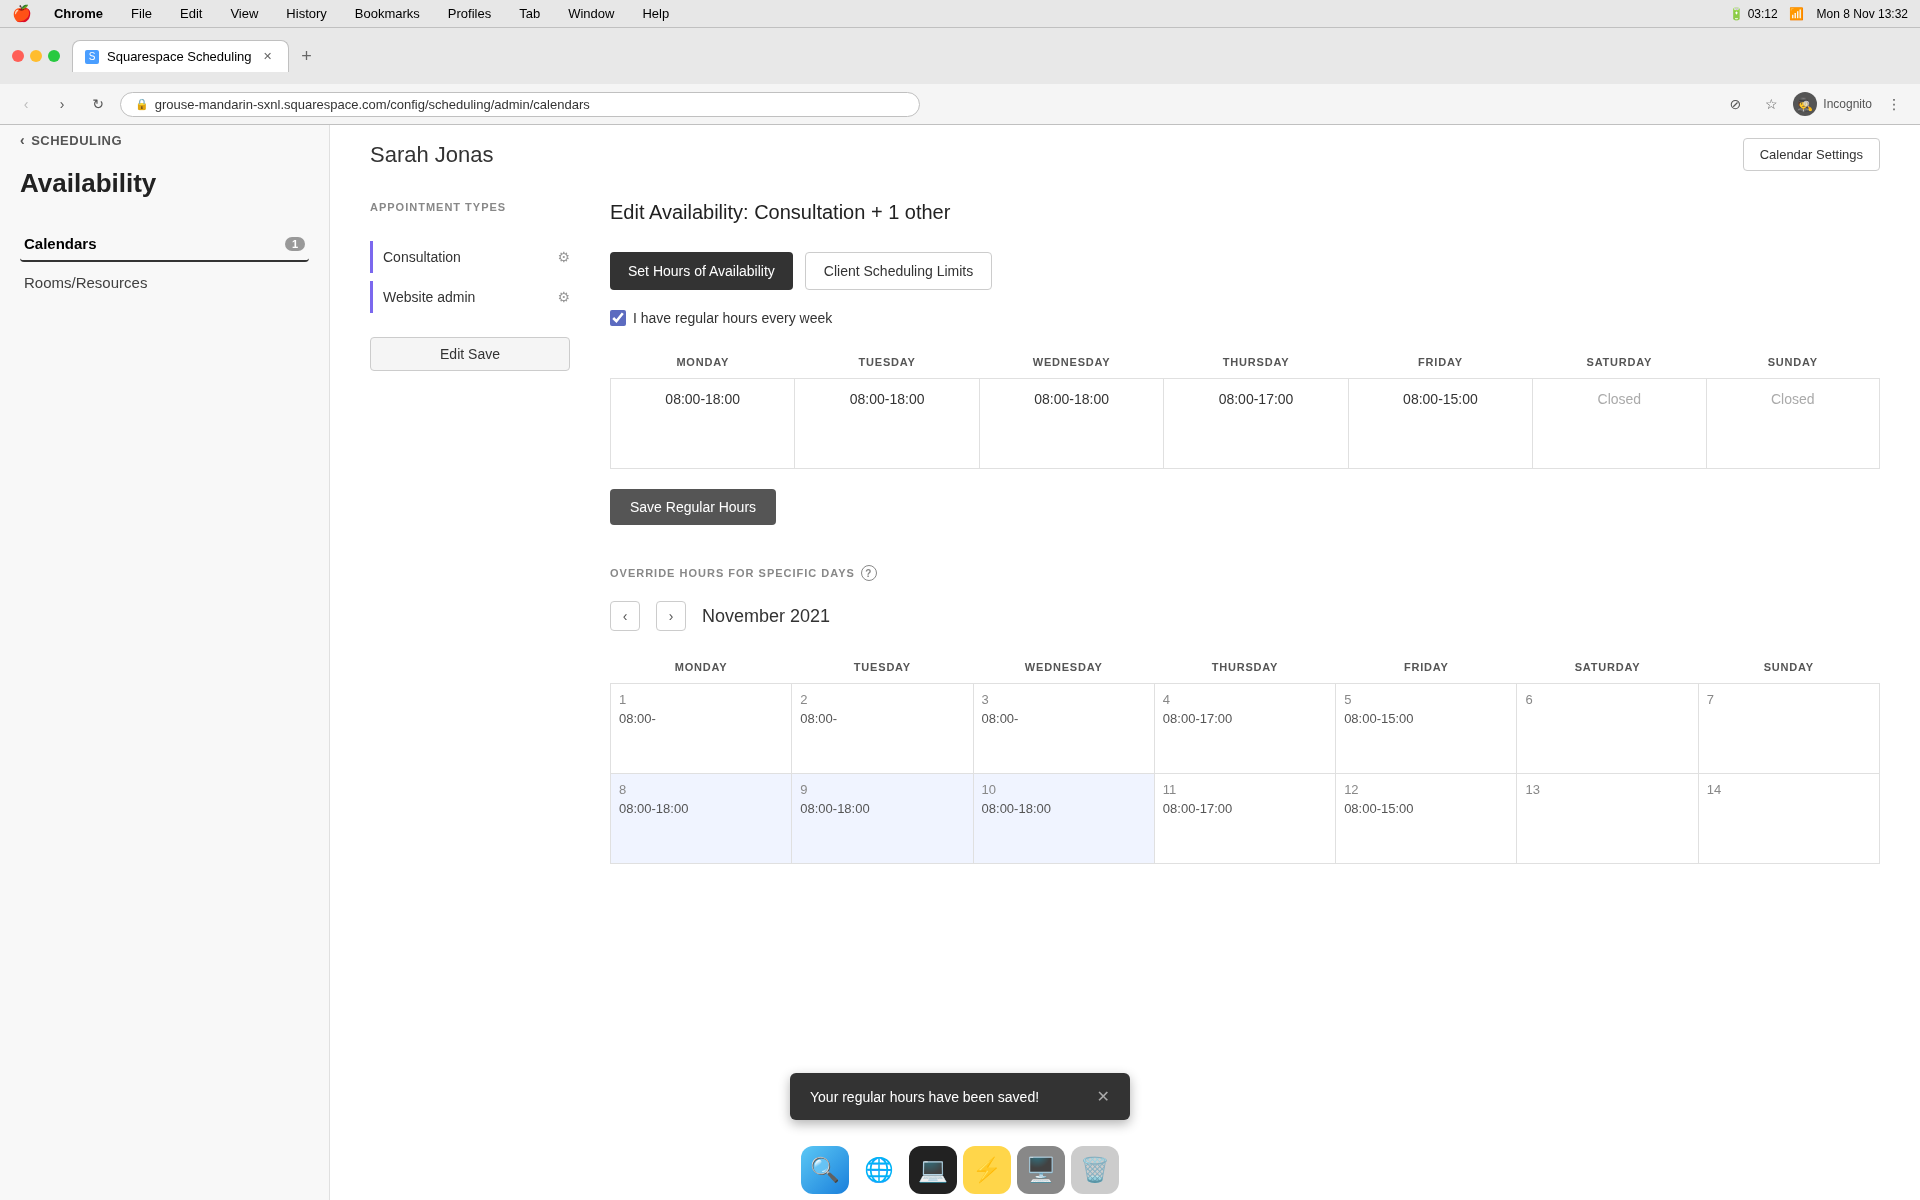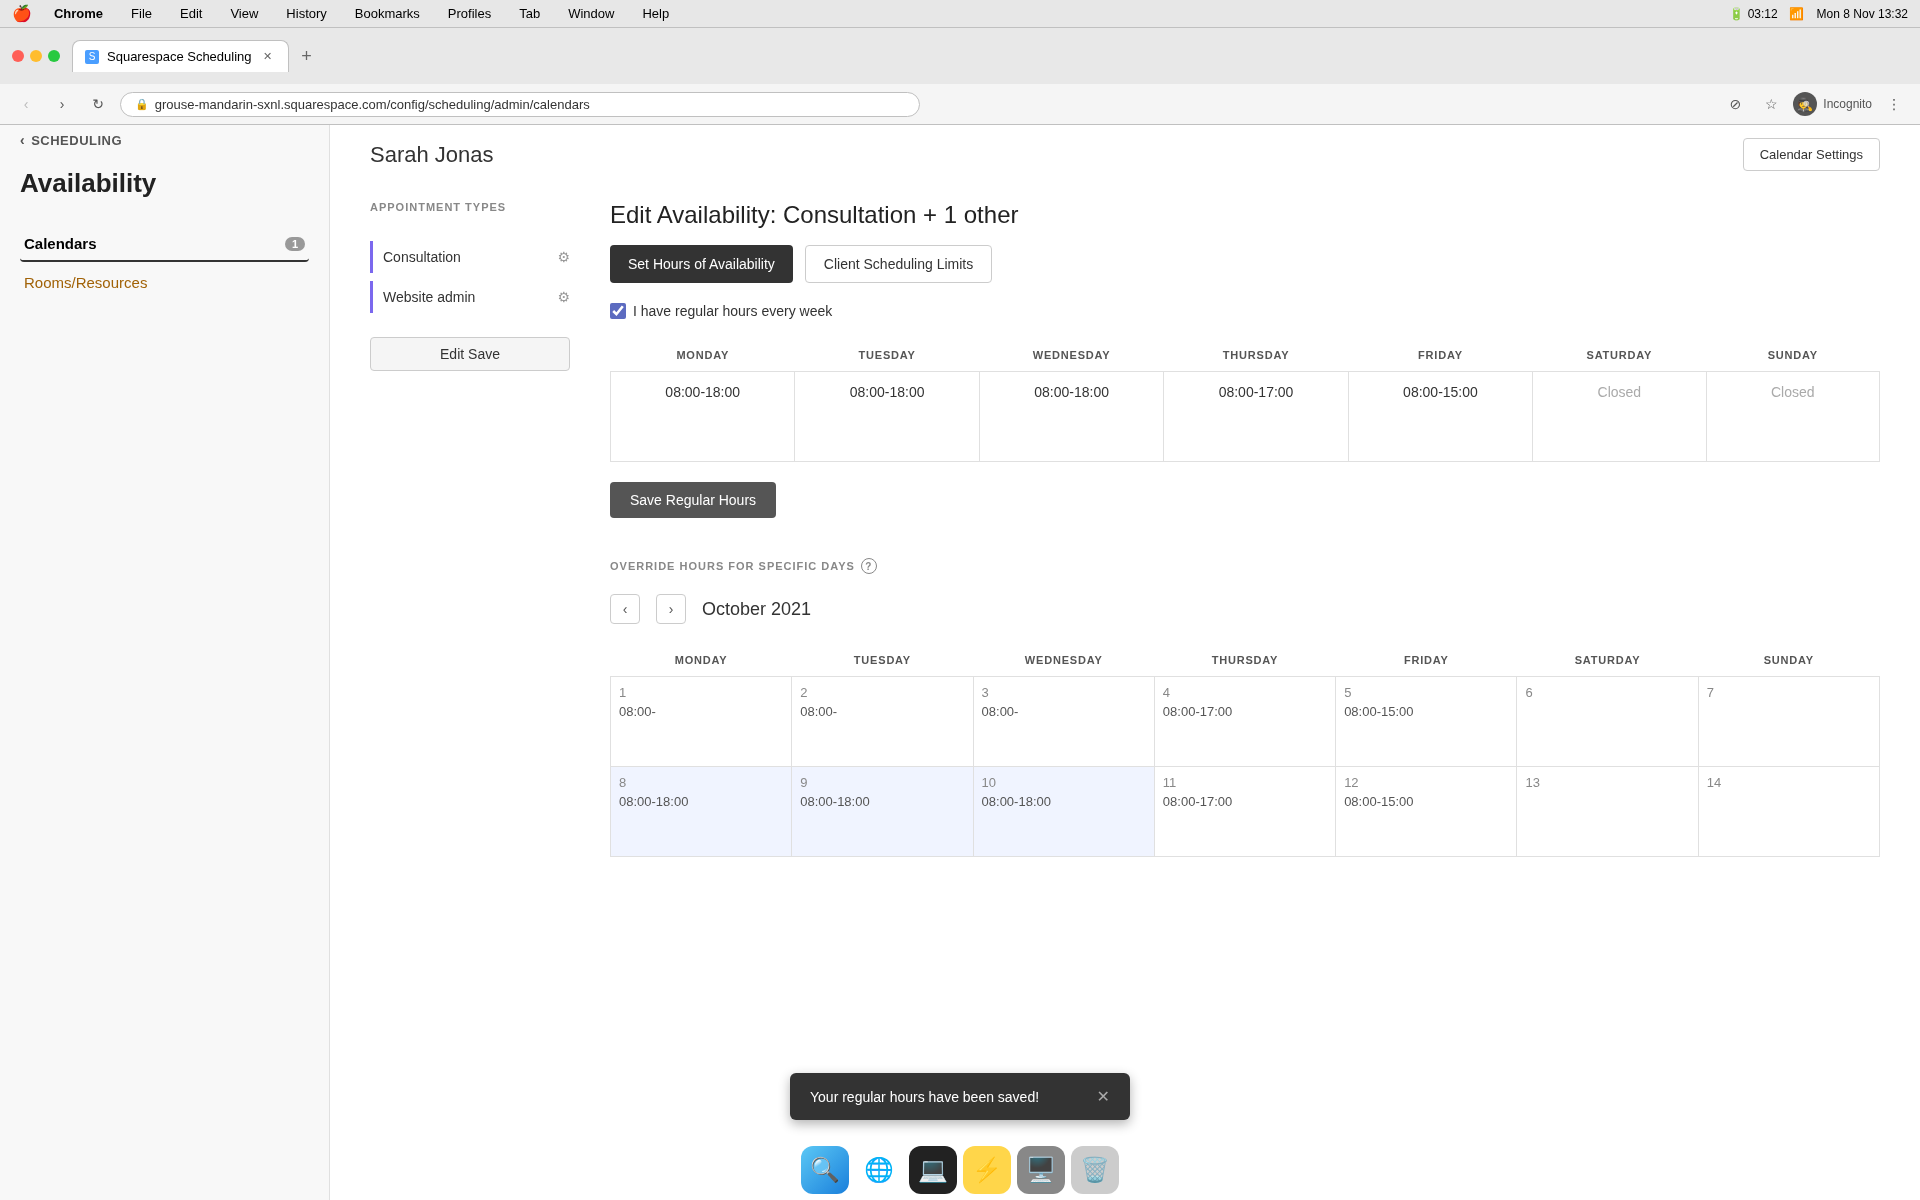--- a/index.html
+++ b/index.html
@@ -56,21 +56,21 @@
     .sidebar {
       position: fixed; top: 108px; left: 0; bottom: 0; width: 330px;
       background: #f8f8f8; border-right: 1px solid #e0e0e0; padding: 24px 20px;
       overflow-y: auto;
     }
     .sidebar-back { display: flex; align-items: center; gap: 6px; color: #555; font-size: 13px; cursor: pointer; margin-bottom: 20px; text-transform: uppercase; letter-spacing: 0.5px; font-weight: 600; }
     .sidebar-back-arrow { font-size: 14px; }
     .sidebar-title { font-size: 26px; font-weight: 600; color: #222; margin-bottom: 28px; }
     .sidebar-nav-item {
       display: flex; align-items: center; justify-content: space-between;
-      padding: 8px 4px; cursor: pointer; color: #a16207; font-size: 15px; border-radius: 4px;
+      padding: 8px 4px; cursor: pointer; color: #404040; font-size: 15px; border-radius: 4px;
       margin-bottom: 4px;
     }
     .sidebar-nav-item.active { color: #000; font-weight: 600; border-bottom: 2px solid #333; }
     .sidebar-nav-badge { background: #999; color: white; font-size: 11px; border-radius: 10px; padding: 1px 7px; }
 
     
     .main-content {
       margin-left: 330px; margin-top: 108px; padding: 30px 40px; background: #fff; min-height: calc(1200px - 108px);
     }
 
@@ -93,21 +93,21 @@
       padding: 8px 0; cursor: pointer; font-size: 14px; color: #333;
       border-left: 3px solid #7b68ee; padding-left: 10px; margin-bottom: 8px;
     }
     .appt-type-gear { color: #999; font-size: 14px; cursor: pointer; }
     .edit-group-btn {
       margin-top: 16px; background: #f5f5f5; border: 1px solid #ccc; border-radius: 4px;
       padding: 8px 16px; font-size: 14px; cursor: pointer; color: #333; width: 100%;
     }
 
     
-    .section-title { font-size: 24px; font-weight: 500; color: #222; margin-bottom: 16px; }
+    .section-title { font-size: 20px; font-weight: 500; color: #222; margin-bottom: 28px; }
     .action-buttons { display: flex; gap: 12px; margin-bottom: 20px; }
     .btn-primary {
       background: #333; color: white; border: none; border-radius: 4px;
       padding: 10px 18px; font-size: 14px; cursor: pointer;
     }
     .btn-secondary {
       background: white; color: #333; border: 1px solid #ccc; border-radius: 4px;
       padding: 10px 18px; font-size: 14px; cursor: pointer;
     }
 
@@ -327,21 +327,21 @@
 
       
       <div class="override-label">
         <span>OVERRIDE HOURS FOR SPECIFIC DAYS</span>
         <div class="help-icon">?</div>
       </div>
 
       <div class="month-nav">
         <button class="month-nav-btn">‹</button>
         <button class="month-nav-btn">›</button>
-        <span class="month-title">October 2021</span>
+        <span class="month-title">November 2021</span>
       </div>
 
       
       <table class="cal-table">
         <thead>
           <tr>
             <th>MONDAY</th>
             <th>TUESDAY</th>
             <th>WEDNESDAY</th>
             <th>THURSDAY</th>

